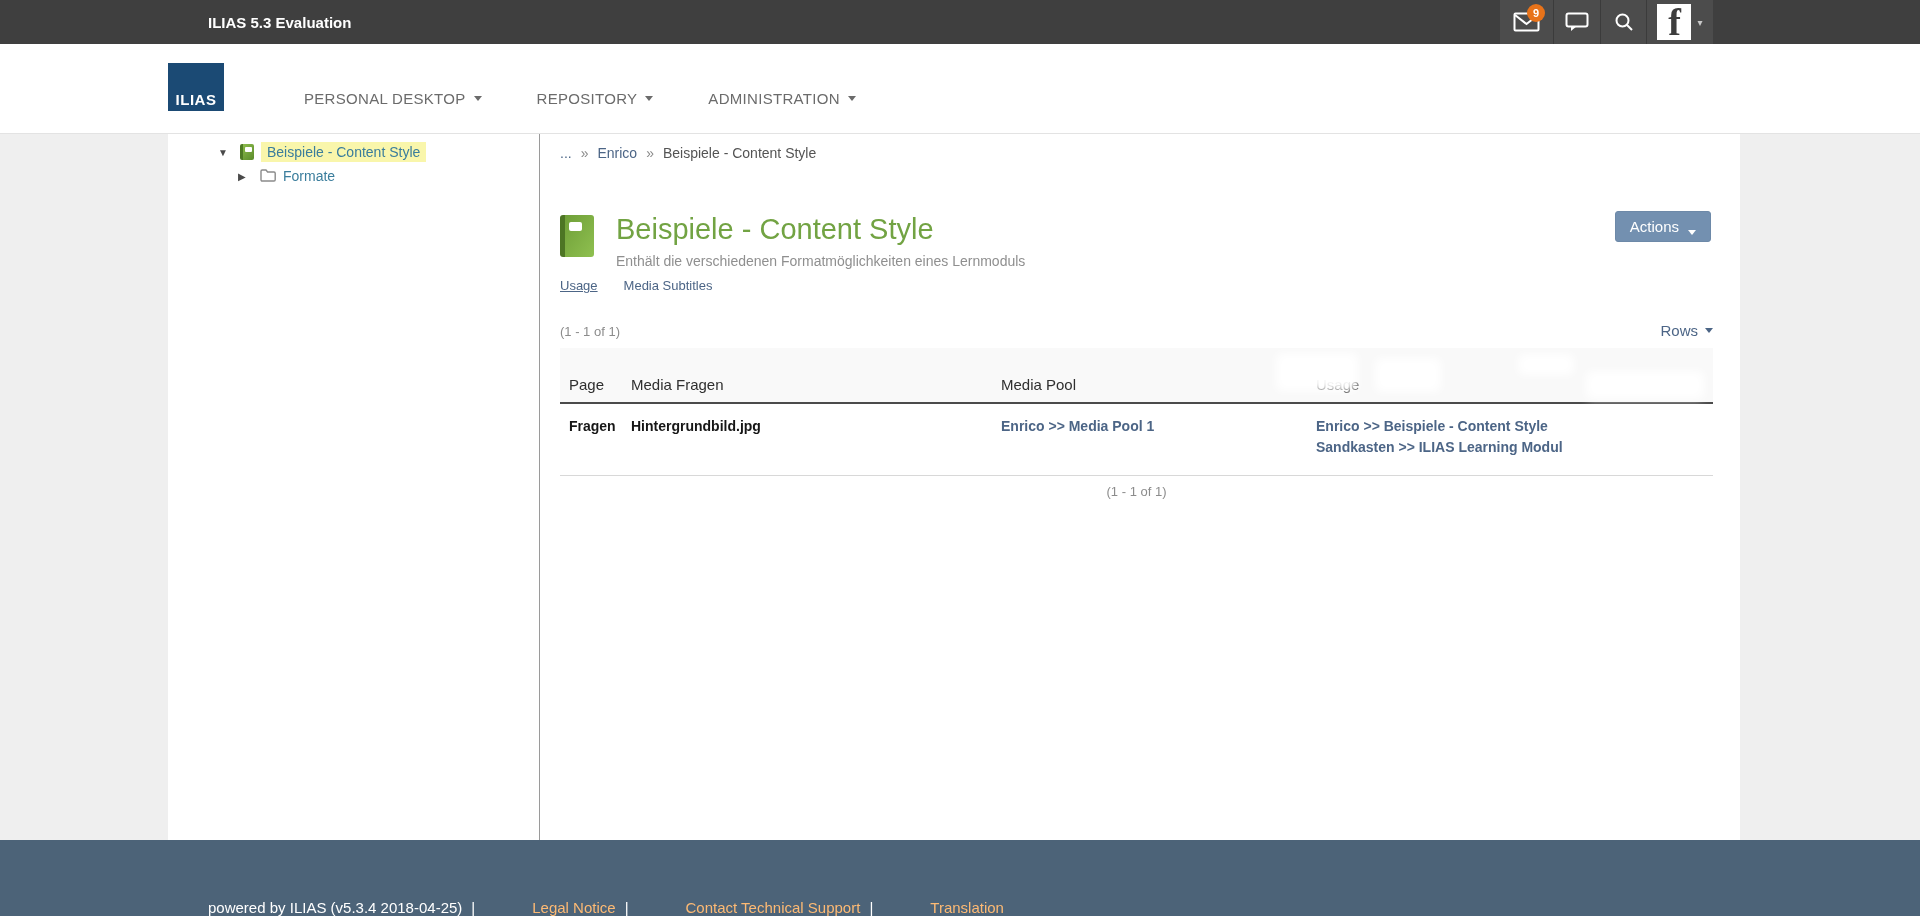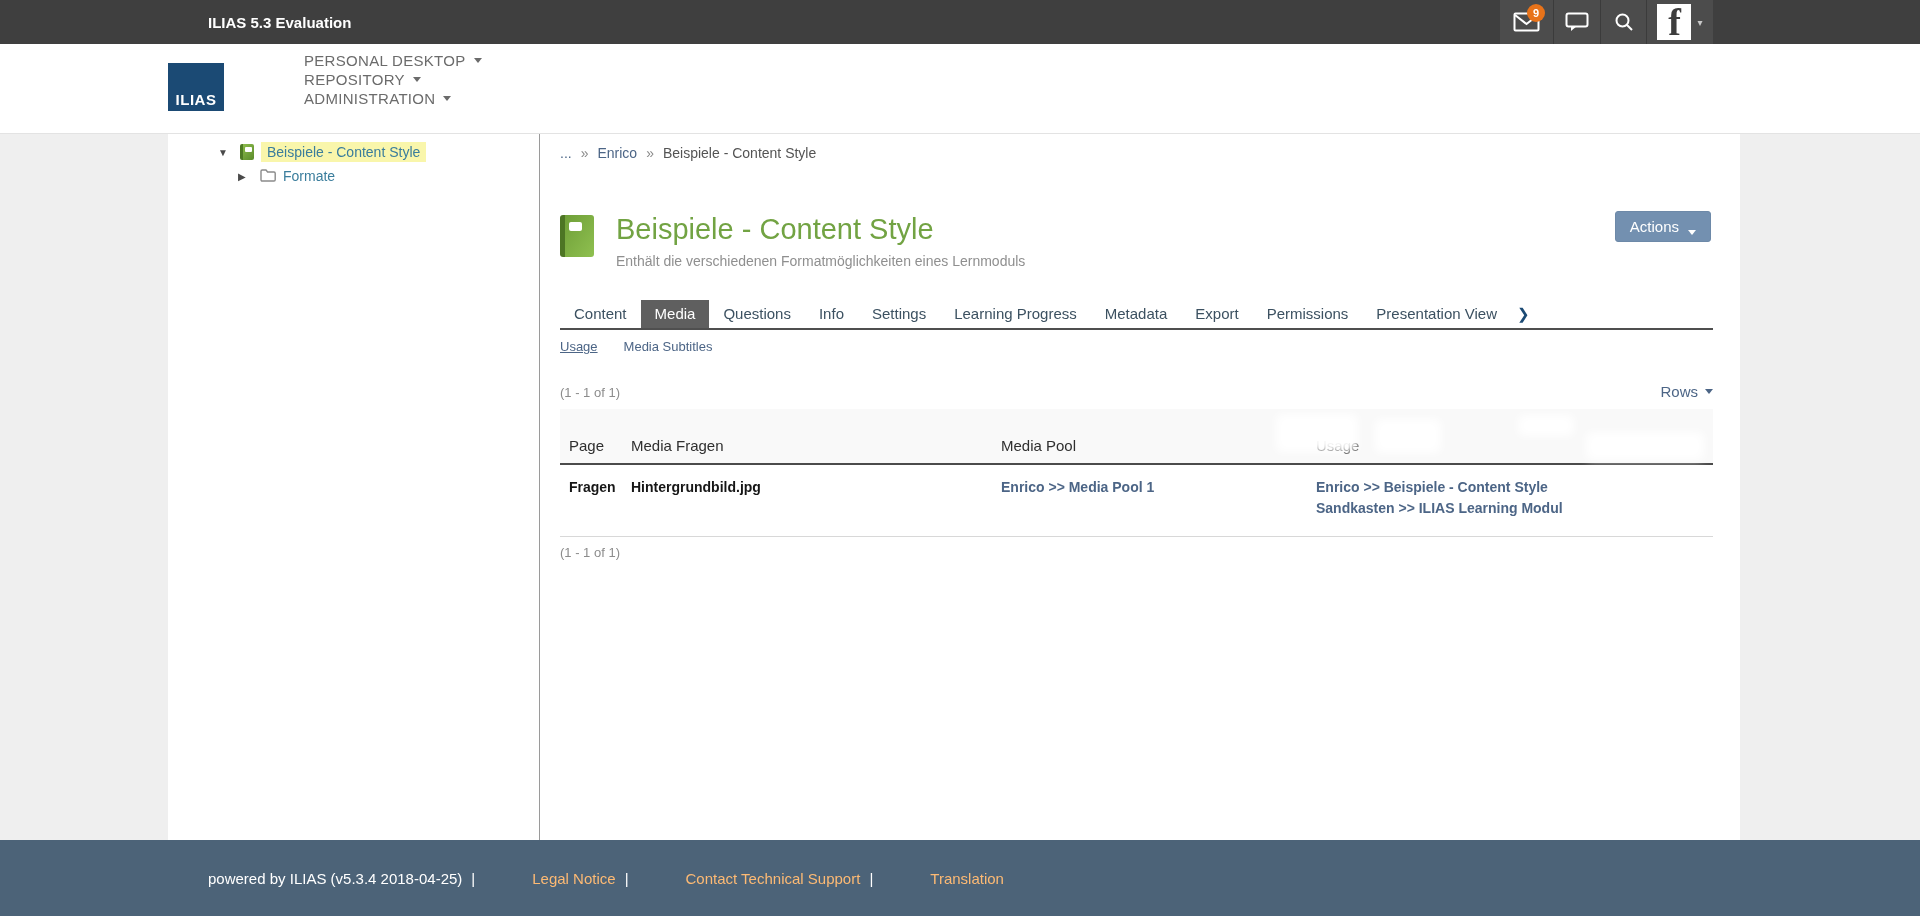--- a/index.html
+++ b/index.html
@@ -56,21 +56,21 @@
     height: 90px; flex: 0 0 90px; background: #ffffff;
     display: flex; align-items: flex-end;
     padding: 0 0 24px 168px; border-bottom: 1px solid #e3e3e3;
   }
   .logo {
     width: 56px; height: 48px; background: var(--logo-navy, #1b4a74);
     display: flex; align-items: flex-end; justify-content: center;
     margin-bottom: -2px; cursor: pointer;
   }
   .logo span { color: #fff; font-weight: bold; font-size: 15px; letter-spacing: .5px; padding-bottom: 3px; }
-  .nav-menu { display: flex; margin-left: 80px; flex-direction: column; }
+  .nav-menu { display: flex; margin-left: 80px; }
   .nav-item {
     color: #6b6b6b; font-size: 15px; letter-spacing: .3px;
     margin-right: 55px; cursor: pointer; display: flex; align-items: center;
     padding-bottom: 2px;
   }
   .caret-down {
     width: 0; height: 0; display: inline-block; margin-left: 8px;
     border-left: 4px solid transparent; border-right: 4px solid transparent;
     border-top: 5px solid currentColor;
   }
@@ -145,21 +145,21 @@
   .tabs-more { color: var(--logo-navy, #1b4a74); font-size: 15px; font-weight: bold; line-height: 28px; padding: 0 6px; cursor: pointer; }
 
   .subtabs { margin-top: 9px; display: flex; font-size: 13px; }
   .subtab { color: var(--link-blue, #4c6586); margin-right: 26px; cursor: pointer; }
   .subtab.active { text-decoration: underline; }
 
   
   .table-top {
     margin-top: 29px; display: flex; justify-content: space-between; align-items: baseline;
   }
-  .pagination { font-size: 13px; color: var(--pagination-gray, #8c8c8c); }
+  .pagination { font-size: 13px; color: var(--pagination-gray, #8c8c8c); text-align: center; }
   .rows-select { font-size: 15px; color: var(--link-blue, #4c6586); cursor: pointer; display: flex; align-items: center; }
   .rows-select .caret-down { border-top-color: var(--link-blue, #4c6586); margin-left: 7px; }
 
   .media-table { margin-top: 9px; }
   .t-header {
     background: var(--header-row-bg, #f9f9f9);
     border-bottom: 2px solid #4b4b4b;
     height: 56px; display: flex; align-items: flex-end;
     padding: 0 0 9px 9px; position: relative;
   }
@@ -179,21 +179,21 @@
     padding: 14px 0 15px 9px; font-size: 14px; font-weight: bold;
   }
   .cell-link { color: var(--link-blue, #4c6586); cursor: pointer; text-decoration: none; display: block; }
   .usage-links .cell-link { line-height: 17px; margin-bottom: 4px; }
   .pagination.bottom { margin-top: 8px; }
 
   
   .footer {
     height: 76px; flex: 0 0 76px; background: var(--footer-bg, #4c6378);
     color: #ffffff; font-size: 15px;
-    display: flex; align-items: center; padding-left: 208px;
+    display: flex; align-items: flex-end; padding-left: 208px;
   }
   .footer a { color: #fdba74; text-decoration: none; cursor: pointer; margin-left: 48px; }
   .footer .fsep { margin: 0 9px; }
 
   
   .wicon { stroke: #ffffff; fill: none; stroke-width: 2; }
 </style>
 </head>
 <body>
 
@@ -284,33 +284,20 @@
           <div class="page-title">Beispiele - Content Style</div>
           <div class="page-subtitle">Enthält die verschiedenen Formatmöglichkeiten eines Lernmoduls</div>
         </div>
       </div>
 
       <button class="actions-btn">
         <span>Actions</span>
         <span class="caret-down"></span>
       </button>
 
-      <div class="tabs">
-        <span class="tab">Content</span>
-        <span class="tab active">Media</span>
-        <span class="tab">Questions</span>
-        <span class="tab">Info</span>
-        <span class="tab">Settings</span>
-        <span class="tab">Learning Progress</span>
-        <span class="tab">Metadata</span>
-        <span class="tab">Export</span>
-        <span class="tab">Permissions</span>
-        <span class="tab">Presentation View</span>
-        <span class="tabs-more">❯</span>
-      </div>
 
       <div class="subtabs">
         <span class="subtab active">Usage</span>
         <span class="subtab">Media Subtitles</span>
       </div>
 
       <div class="table-top">
         <span class="pagination">(1 - 1 of 1)</span>
         <span class="rows-select">
           <span>Rows</span>

